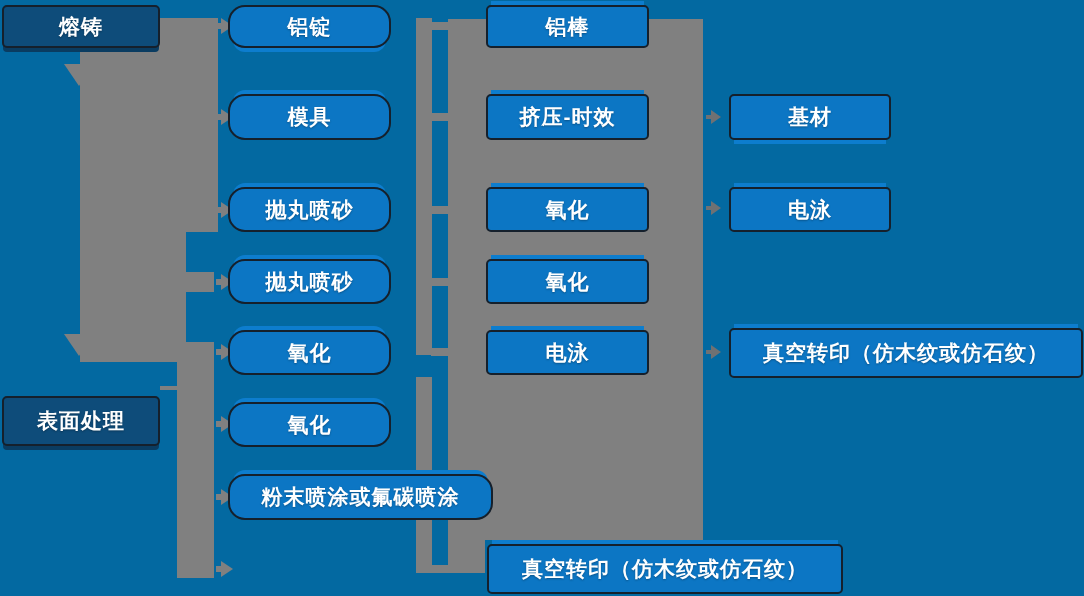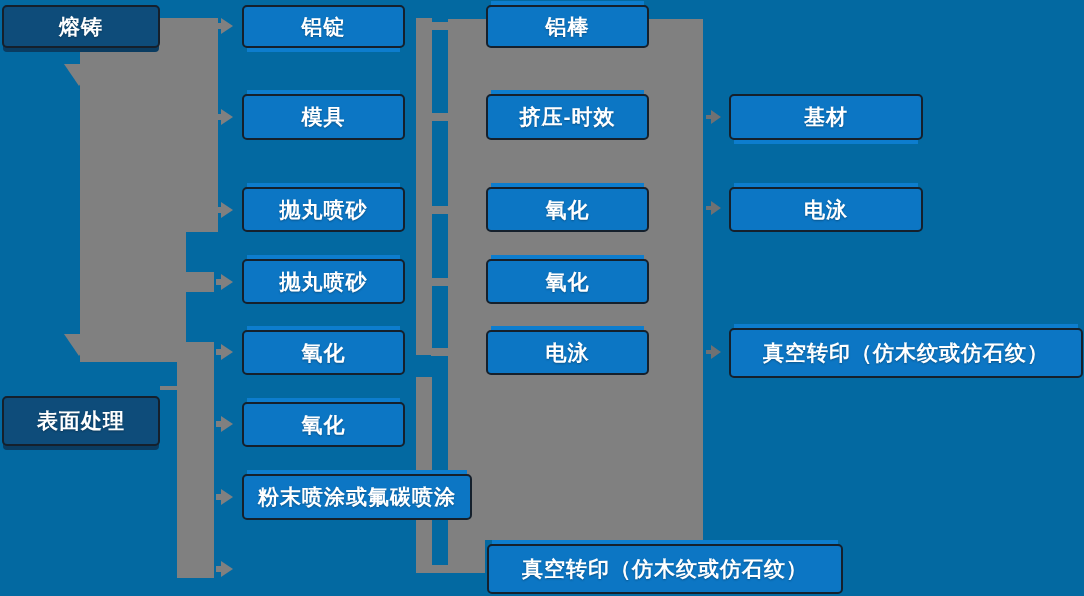--- a/index.html
+++ b/index.html
@@ -39,29 +39,29 @@
   .node{
     position:absolute;display:flex;align-items:center;justify-content:center;
     background:#0C76C4;border:2px solid #15202c;border-radius:5px;
     color:#ffffff;font-size:21px;font-weight:600;letter-spacing:1px;
     text-shadow:0 1px 2px rgba(0,0,0,0.30);box-sizing:border-box;
     box-shadow:0 -9px 0 -5px #0d7dce;z-index:5;white-space:nowrap;
   }
   .bar-below{box-shadow:0 9px 0 -5px #0d7dce;}
   .dark{background:#0E4C7A;box-shadow:0 5px 0 -1px #0a3c61;}
   
-  .c1{left:2px;width:158px;} .c2{left:242px;width:163px;}
-  .c3{left:486px;width:163px;} .c4{left:729px;width:194px;}
+  .c1{left:2px;width:158px;} .c2{left:228px;width:163px;border-radius:17px;}
+  .c3{left:486px;width:163px;} .c4{left:729px;width:162px;}
   
   .r1{top:5px;height:43px;} .r2{top:94px;height:46px;} .r3{top:187px;height:45px;}
   .r4{top:259px;height:45px;} .r5{top:330px;height:45px;} .r6{top:402px;height:45px;}
   .r7{top:474px;height:46px;} .r8{top:547px;height:45px;}
   
   .surface{left:2px;width:158px;top:363px;height:50px;margin-top:33px;}
-  .wide7{width:230px;}
+  .wide7{width:265px;}
   .vacBottom{left:487px;width:356px;top:544px;height:50px;}
   .vacRight{left:729px;width:354px;top:328px;height:50px;}
 </style>
 </head>
 <body>
 
 <div class="canvas">
 
   <div class="g gA1"></div>
   <div class="g gA2"></div>

